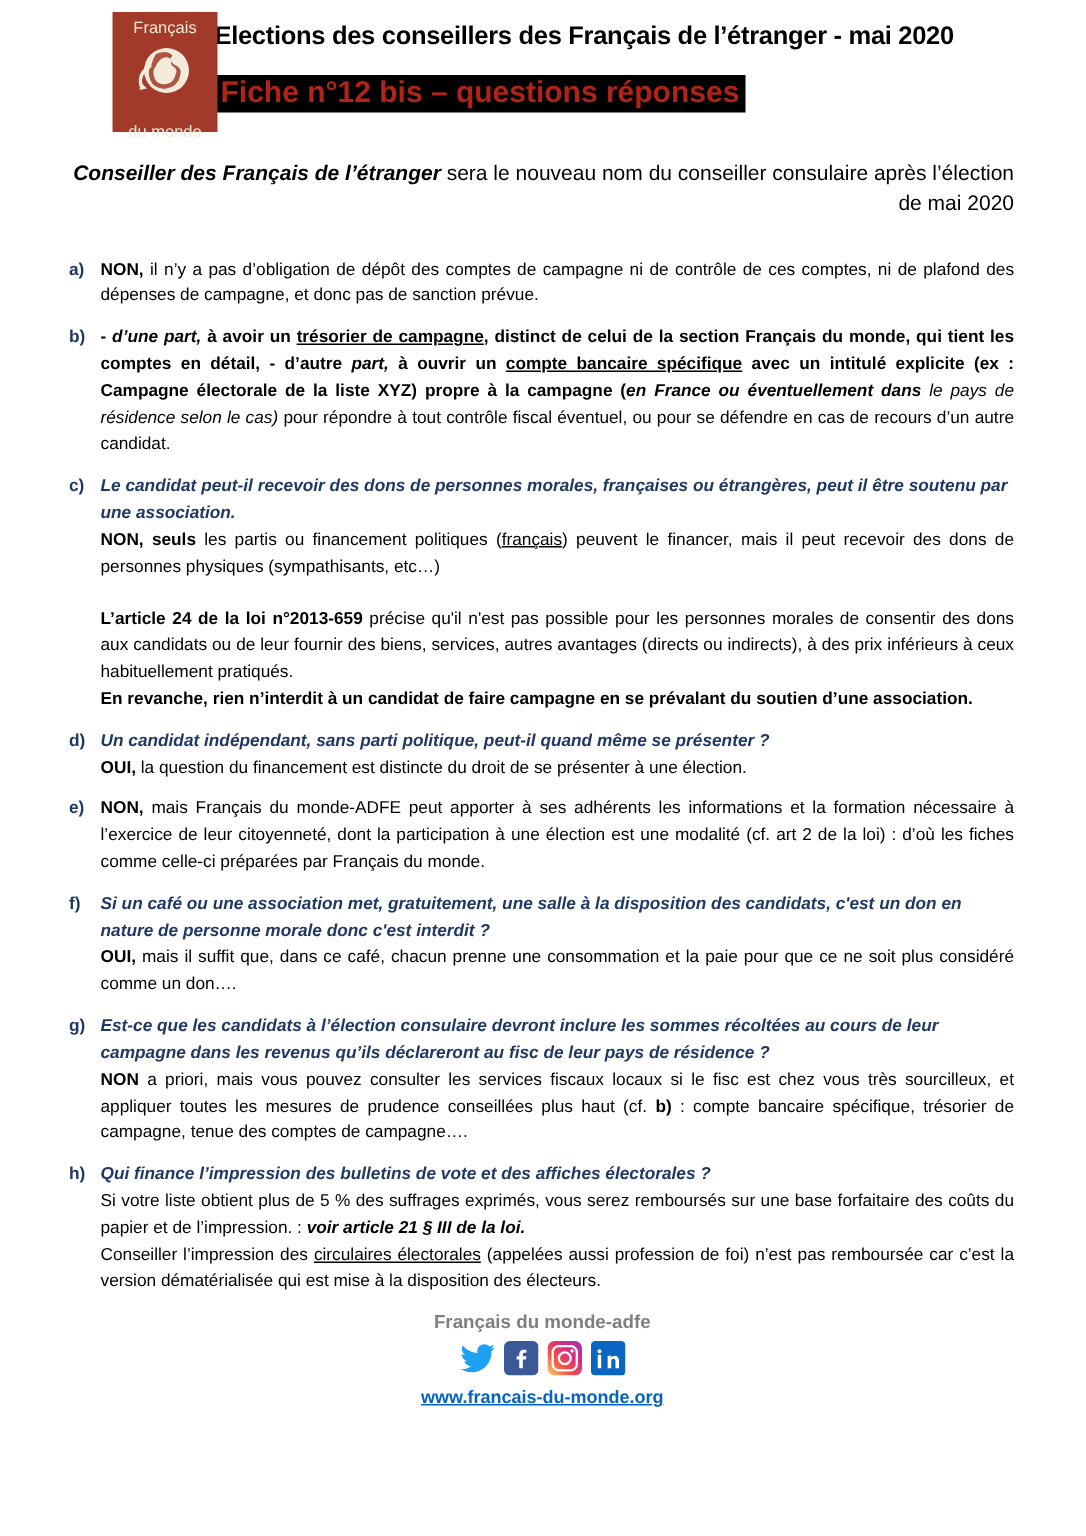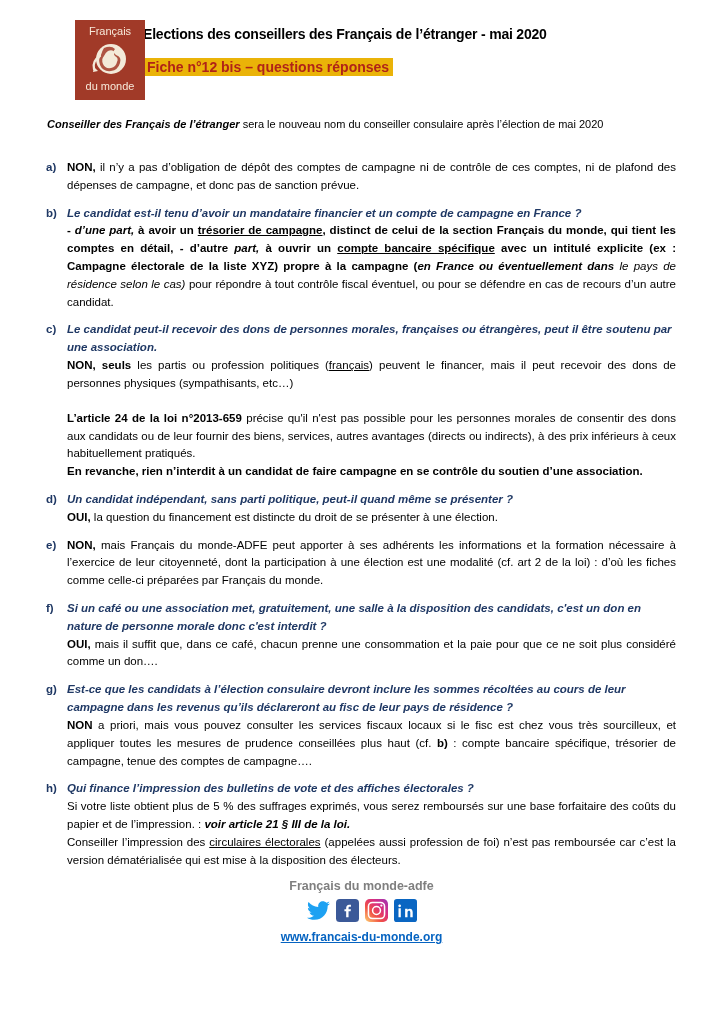--- a/index.html
+++ b/index.html
@@ -3,44 +3,44 @@
 <meta charset="utf-8">
 <style>
   * { box-sizing: border-box; margin: 0; padding: 0; }
   html, body { width: 724px; background: #ffffff; }
   body {
     height: 1024px;
     overflow: hidden;
     font-family: "Liberation Sans", sans-serif;
     color: #000;
   }
-  .page { padding: 18px 48px 0 47px; }
+  .page { padding: 6px 48px 0 47px; }
 
   
   .header { position: relative; min-height: 86px; }
   .logo {
     position: absolute; left: 28px; top: 2px;
     width: 70px; height: 80px;
     background: #A13A28; color: #f7e9d9;
     text-align: center; font-size: 11px; line-height: 1;
     padding-top: 6px;
   }
   .logo .logo-line1 { font-size: 11px; }
-  .logo .logo-line2 { font-size: 11px; margin-top: 0; }
+  .logo .logo-line2 { font-size: 11px; margin-top: 14px; }
   .logo svg { display: block; margin: 2px auto 0 auto; }
   .header-text { margin-left: 96px; padding-top: 8px; }
-  .doc-title { font-size: 14px; font-weight: bold; letter-spacing: -0.2px; }
+  .doc-title { font-size: 17px; font-weight: bold; letter-spacing: -0.2px; }
   .fiche {
     display: inline-block; margin-top: 16px; padding: 1px 4px;
-    background: #eab308; color: #B02318;
-    font-size: 14px; font-weight: bold;
+    background: #000000; color: #B02318;
+    font-size: 20px; font-weight: bold;
   }
 
   
-  .intro { text-align: left; margin-top: 13px; font-size: 11px; line-height: 1.45; }
+  .intro { text-align: right; margin-top: 13px; font-size: 14px; line-height: 1.45; }
   .intro .bi { font-weight: bold; font-style: italic; }
   .intro-link { color: #0563C1; text-decoration: underline; cursor: pointer; }
 
   
   .qa-list { margin-top: 26px; }
   .section { position: relative; padding-left: 20px; margin-bottom: 10px; font-size: 11.5px; line-height: 1.55; }
   .letter { position: absolute; left: -1px; top: 0; color: #1F3864; font-weight: bold; }
   .question { color: #1F3864; font-weight: bold; font-style: italic; }
   .answer { text-align: justify; }
   .answer.gap { margin-top: 17px; }
@@ -82,29 +82,28 @@
     <div><span class="bi">Conseiller des Français de l’étranger</span><span> sera le nouveau nom du conseiller consulaire après l’élection de mai 2020</span></div>
   </div>
 
   <div class="qa-list">
       <div class="section">
         <span class="letter">a)</span>
         <div class="answer"><span class="b">NON,</span><span> il n’y a pas d’obligation de dépôt des comptes de campagne ni de contrôle de ces comptes, ni de plafond des dépenses de campagne, et donc pas de sanction prévue.</span></div>
       </div>
       <div class="section">
         <span class="letter">b)</span>
-        <div class="question">Le candidat est-il tenu d’avoir un mandataire financier et un compte de campagne en France ?</div>
         <div class="answer"><span class="b">- </span><span class="b i">d’une part,</span><span class="b"> à avoir un </span><span class="b u">trésorier de campagne</span><span class="b">, distinct de celui de la section Français du monde, qui tient les comptes en détail, - d’autre </span><span class="b i">part,</span><span class="b"> à ouvrir un </span><span class="b u">compte bancaire spécifique</span><span class="b"> avec un intitulé explicite (ex : Campagne électorale de la liste XYZ) propre à la campagne (</span><span class="b i">en France ou éventuellement dans</span><span class="i"> le pays de résidence selon le cas)</span><span> pour répondre à tout contrôle fiscal éventuel, ou pour se défendre en cas de recours d’un autre candidat.</span></div>
       </div>
       <div class="section">
         <span class="letter">c)</span>
         <div class="question">Le candidat peut-il recevoir des dons de personnes morales, françaises ou étrangères, peut il être soutenu par une association.</div>
-        <div class="answer"><span class="b">NON, seuls</span><span> les partis ou profession politiques (</span><span class="u">français</span><span>) peuvent le financer, mais il peut recevoir des dons de personnes physiques (sympathisants, etc…)</span></div>
+        <div class="answer"><span class="b">NON, seuls</span><span> les partis ou financement politiques (</span><span class="u">français</span><span>) peuvent le financer, mais il peut recevoir des dons de personnes physiques (sympathisants, etc…)</span></div>
         <div class="answer gap"><span class="b">L’article 24 de la loi n°2013-659</span><span> précise qu'il n'est pas possible pour les personnes morales de consentir des dons aux candidats ou de leur fournir des biens, services, autres avantages (directs ou indirects), à des prix inférieurs à ceux habituellement pratiqués.</span></div>
-        <div class="answer"><span class="b">En revanche, rien n’interdit à un candidat de faire campagne en se contrôle du soutien d’une association.</span></div>
+        <div class="answer"><span class="b">En revanche, rien n’interdit à un candidat de faire campagne en se prévalant du soutien d’une association.</span></div>
       </div>
       <div class="section">
         <span class="letter">d)</span>
         <div class="question">Un candidat indépendant, sans parti politique, peut-il quand même se présenter ?</div>
         <div class="answer"><span class="b">OUI,</span><span> la question du financement est distincte du droit de se présenter à une élection.</span></div>
       </div>
       <div class="section">
         <span class="letter">e)</span>
         <div class="answer"><span class="b">NON,</span><span> mais Français du monde-ADFE peut apporter à ses adhérents les informations et la formation nécessaire à l’exercice de leur citoyenneté, dont la participation à une élection est une modalité (cf. art 2 de la loi) : d’où les fiches comme celle-ci préparées par Français du monde.</span></div>
       </div>

